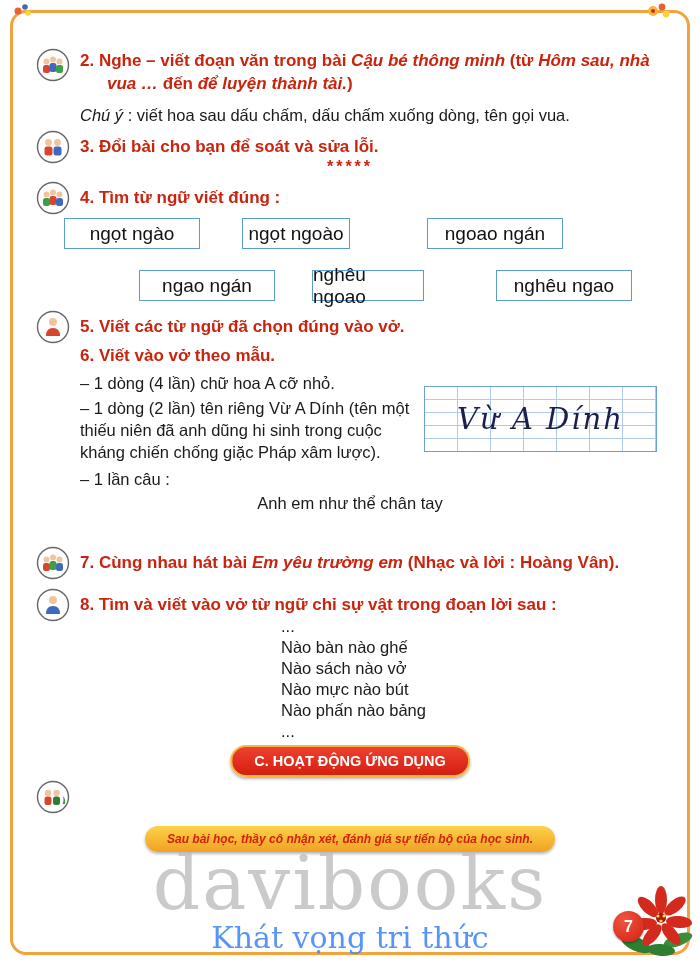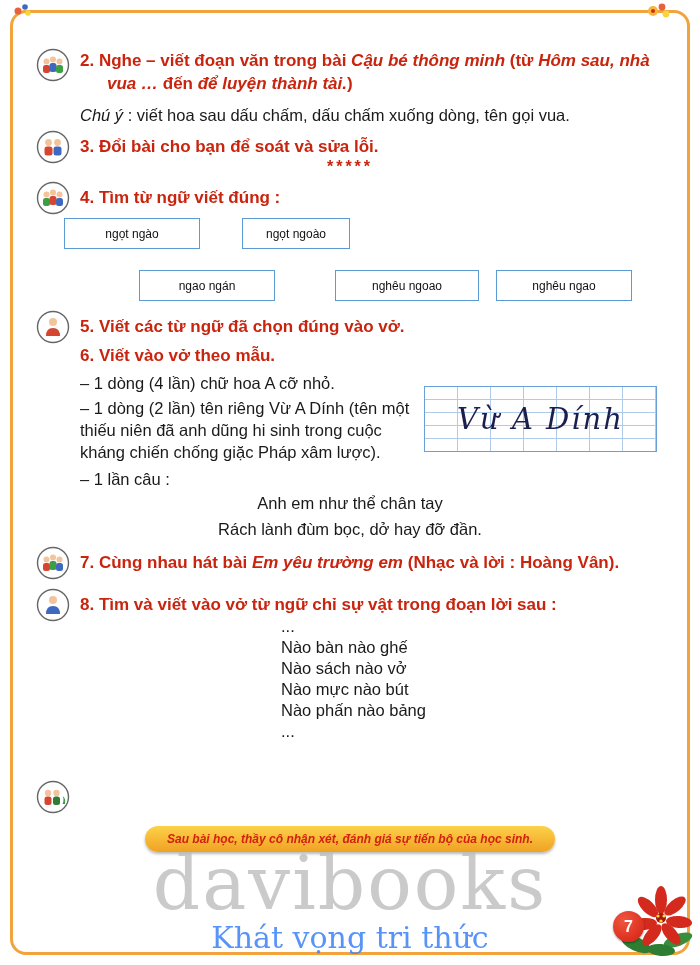--- a/index.html
+++ b/index.html
@@ -11,21 +11,21 @@
            border:3px solid #f2a33c; border-radius:16px; }
   .task-icon { width:34px; height:34px; }
   .red  { color:#c9240e; font-weight:bold; font-size:17px; line-height:23px; }
   .black{ color:#1a1a1a; font-size:16.5px; line-height:22px; }
   .it   { font-style:italic; }
   .hang { padding-left:27px; text-indent:-27px; }
   .center-line { left:0; width:700px; text-align:center; }
   .stars { color:#c9240e; font-weight:bold; font-size:16px; letter-spacing:3px; }
   .wordbox { height:31px; border:1.6px solid #5b9bd5; background:#fff;
              display:flex; align-items:center; justify-content:center;
-             font-size:12px; color:#111; }
+             font-size:19px; color:#111; }
   .hwbox { left:424px; top:386px; width:233px; height:66px;
            border:1.5px solid #6aa0d8;
            background-image:
              repeating-linear-gradient(to bottom, transparent 0, transparent 12px, #aecbe9 12px, #aecbe9 13px),
              repeating-linear-gradient(to right, transparent 0, transparent 32px, #aecbe9 32px, #aecbe9 33px);
            display:flex; align-items:center; justify-content:center; }
   .hwtext { font-family:"DejaVu Serif", serif; font-style:italic;
             font-size:29px; color:#1a1f4e; letter-spacing:2px; }
   .poem-line { font-size:16.5px; color:#1a1a1a; line-height:21px; }
   .section-banner { left:50%; transform:translateX(-50%); top:745px;
@@ -108,22 +108,23 @@
       <circle cx="17" cy="11.5" r="3" fill="#f3c49b"></circle>
       <rect x="13.5" y="15" width="7" height="9" rx="2.5" fill="#d6452f"></rect>
       <circle cx="23.5" cy="13.5" r="3" fill="#f3c49b"></circle>
       <rect x="20" y="17" width="7" height="8" rx="2.5" fill="#3f68c0"></rect>
     </svg>
   </div>
   <p class="abs red" style="left:80px;top:186px;width:580px">4. Tìm từ ngữ viết đúng :</p>
 
   <div class="abs wordbox" style="left:64px;top:218px;width:136px">ngọt ngào</div>
   <div class="abs wordbox" style="left:242px;top:218px;width:108px">ngọt ngoào</div>
+  <div class="abs wordbox" style="left:427px;top:218px;width:136px">ngoao ngán</div>
   <div class="abs wordbox" style="left:139px;top:270px;width:136px">ngao ngán</div>
-  <div class="abs wordbox" style="left:335px;top:270px;width:144px">nghêu ngoao</div>
+  <div class="abs wordbox" style="left:312px;top:270px;width:112px">nghêu ngoao</div>
   <div class="abs wordbox" style="left:496px;top:270px;width:136px">nghêu ngao</div>
 
   <div class="abs task-icon" style="left:36px;top:310px">
     <svg viewBox="0 0 34 34" width="34" height="34">
       <circle cx="17" cy="17" r="15.5" fill="#fff" stroke="#666" stroke-width="1.4"></circle>
       <circle cx="17" cy="12" r="4" fill="#f3c49b"></circle>
       <path d="M10 26 q0-8 7-8 t7 8 z" fill="#d6452f"></path>
     </svg>
   </div>
   <p class="abs red" style="left:80px;top:315px;width:580px">5. Viết các từ ngữ đã chọn đúng vào vở.</p>
@@ -132,21 +133,20 @@
   <p class="abs black" style="left:80px;top:372px;width:340px">– 1 dòng (4 lần) chữ hoa A cỡ nhỏ.</p>
   <p class="abs black" style="left:80px;top:397px;width:335px">– 1 dòng (2 lần) tên riêng Vừ A Dính (tên một thiếu niên đã anh dũng hi sinh trong cuộc kháng chiến chống giặc Pháp xâm lược).</p>
 
   <div class="abs hwbox">
     <span class="hwtext">Vừ A Dính</span>
   </div>
 
   <p class="abs black" style="left:80px;top:468px;width:340px">– 1 lần câu :</p>
 
   <p class="abs center-line black" style="top:492px">Anh em như thể chân tay</p>
-  <p class="abs center-line black" style="top:518px">Rách lành đùm bọc, dở hay đỡ đần.</p>
 
   <div class="abs task-icon" style="left:36px;top:546px">
     <svg viewBox="0 0 34 34" width="34" height="34">
       <circle cx="17" cy="17" r="15.5" fill="#fff" stroke="#666" stroke-width="1.4"></circle>
       <circle cx="10.5" cy="13.5" r="3" fill="#f3c49b"></circle>
       <rect x="7" y="17" width="7" height="8" rx="2.5" fill="#d6452f"></rect>
       <circle cx="17" cy="11.5" r="3" fill="#f3c49b"></circle>
       <rect x="13.5" y="15" width="7" height="9" rx="2.5" fill="#3d9e43"></rect>
       <circle cx="23.5" cy="13.5" r="3" fill="#f3c49b"></circle>
       <rect x="20" y="17" width="7" height="8" rx="2.5" fill="#3f68c0"></rect>
@@ -165,20 +165,21 @@
 
   <div class="abs" style="left:281px;top:616px">
     <p class="poem-line">...</p>
     <p class="poem-line">Nào bàn nào ghế</p>
     <p class="poem-line">Nào sách nào vở</p>
     <p class="poem-line">Nào mực nào bút</p>
     <p class="poem-line">Nào phấn nào bảng</p>
     <p class="poem-line">...</p>
   </div>
 
+  <div class="abs section-banner">C. HOẠT ĐỘNG ỨNG DỤNG</div>
 
   <div class="abs task-icon" style="left:36px;top:780px">
     <svg viewBox="0 0 34 34" width="34" height="34">
       <circle cx="17" cy="17" r="15.5" fill="#fff" stroke="#666" stroke-width="1.4"></circle>
       <circle cx="12" cy="13" r="3.2" fill="#f3c49b"></circle>
       <rect x="8.5" y="16.5" width="7" height="8.5" rx="2.5" fill="#d6452f"></rect>
       <circle cx="20.5" cy="13" r="3.2" fill="#f3c49b"></circle>
       <rect x="17" y="16.5" width="7" height="8.5" rx="2.5" fill="#2f7d33"></rect>
       <path d="M26.5 24 q2-5 0-8 q3.5 2 2.5 8 z" fill="#3d9e43"></path>
     </svg>

